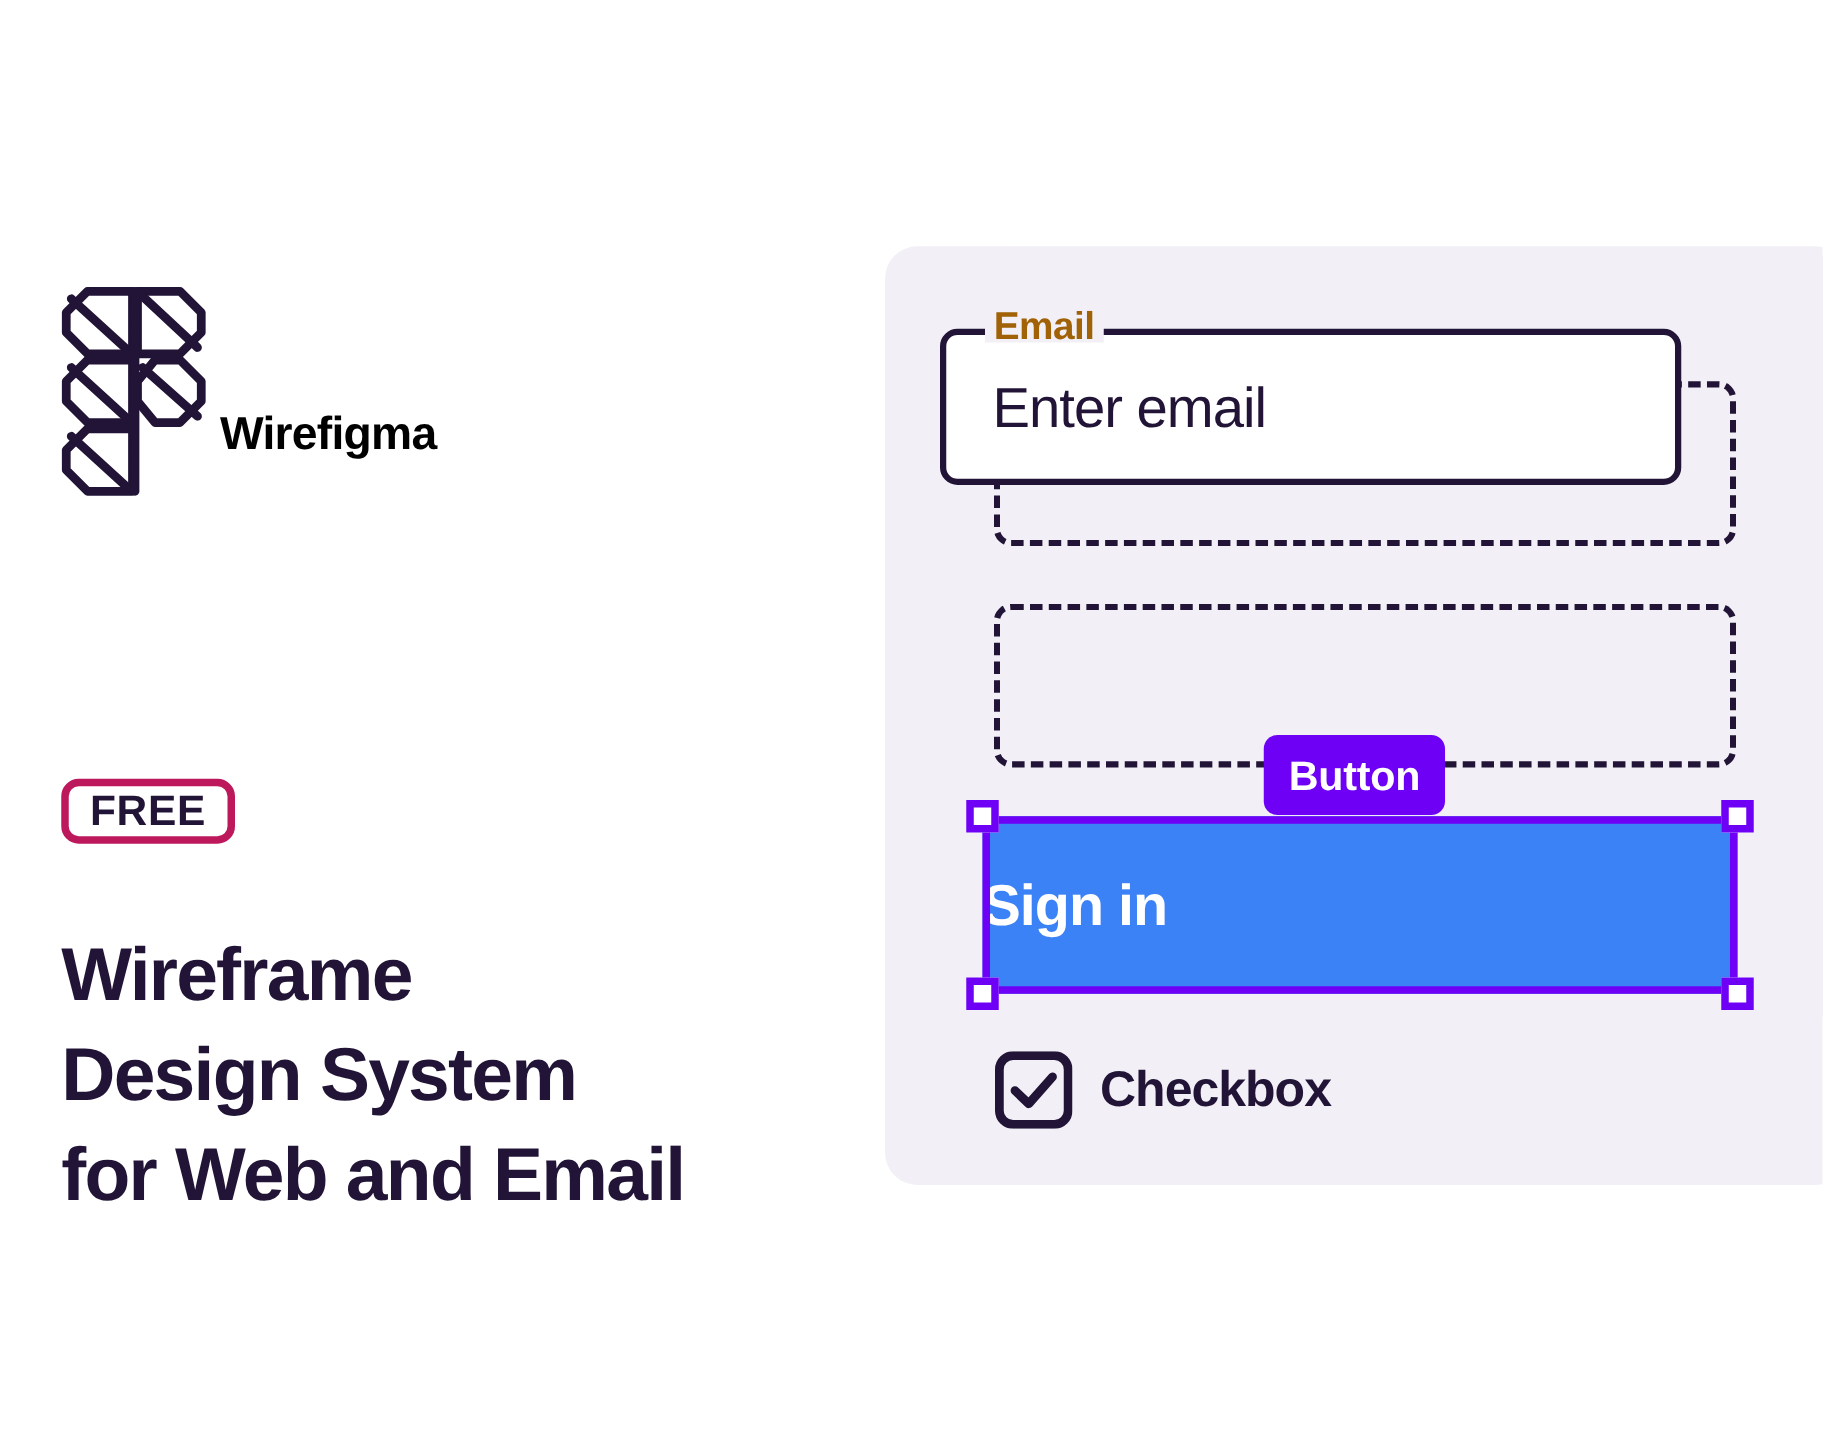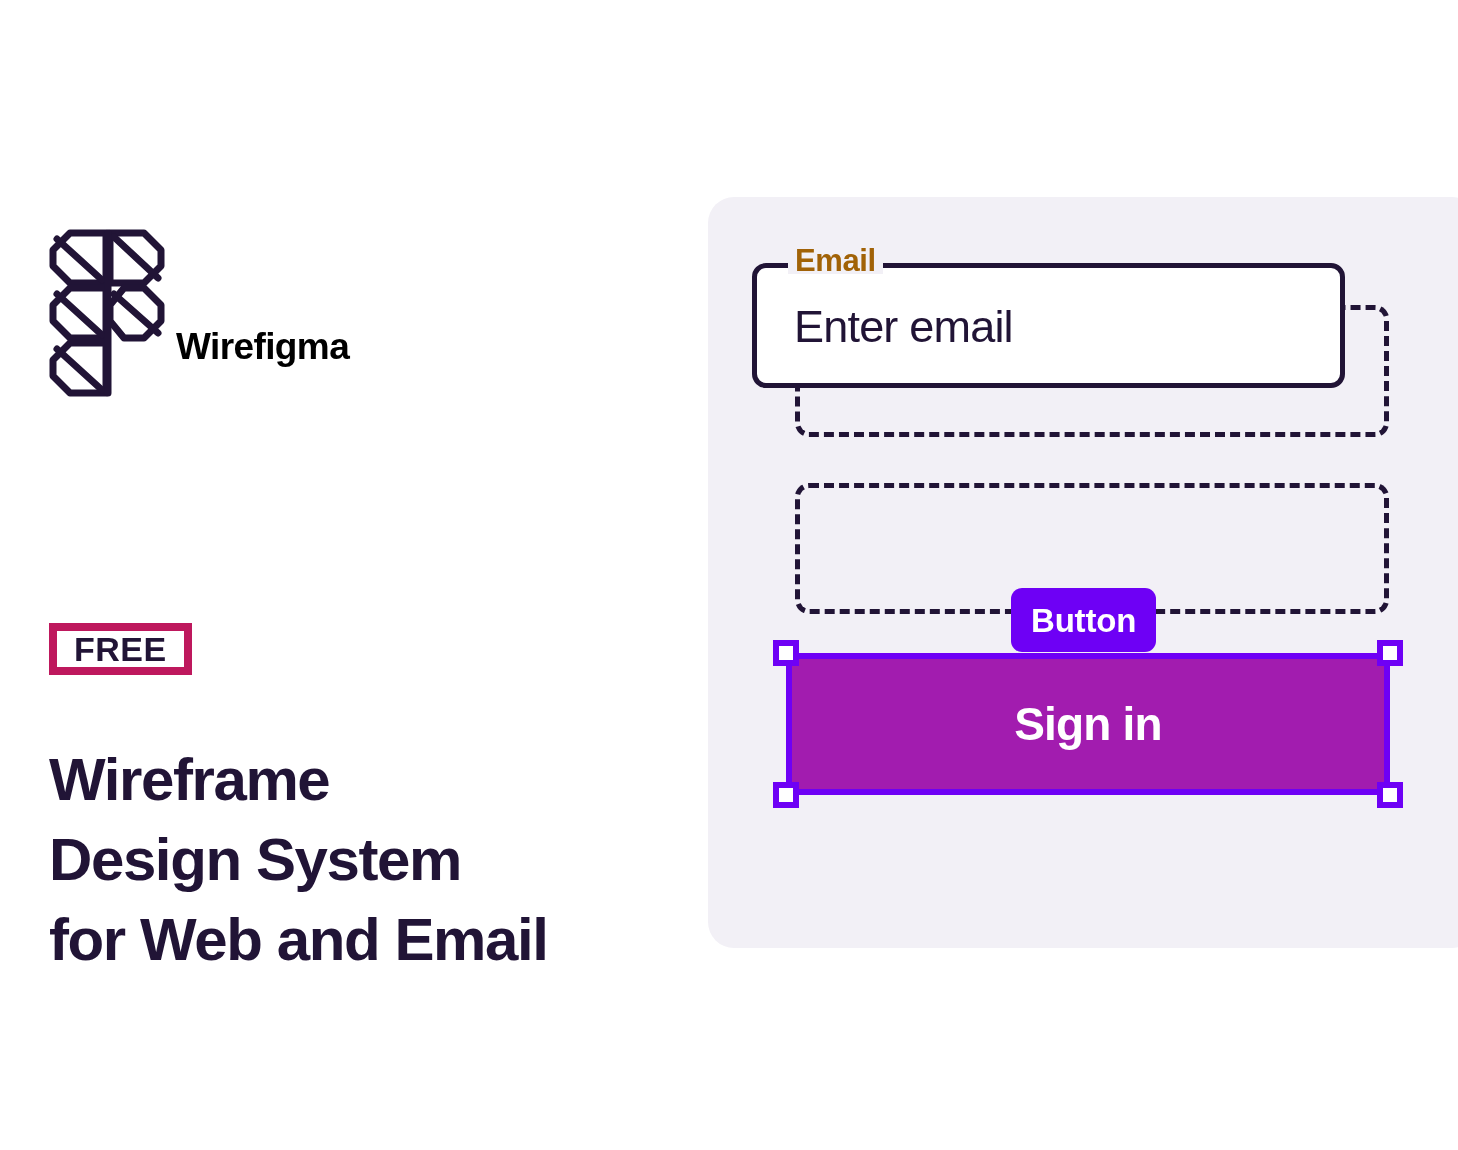--- a/index.html
+++ b/index.html
@@ -54,22 +54,22 @@
   .free-badge {
     position: absolute;
     left: 49px;
     top: 623px;
     display: inline-flex;
     align-items: center;
     justify-content: center;
     box-sizing: border-box;
     height: 52px;
     padding: 0 17px;
-    border: 8px solid #be185d;
-    border-radius: 0;
+    border: 6px solid #be185d;
+    border-radius: 14px;
     font-size: 34px;
     font-weight: 800;
     letter-spacing: 0.5px;
     color: #211436;
     line-height: 1;
   }
 
   .headline {
     position: absolute;
     left: 49px;
@@ -193,24 +193,23 @@
   }
   .sel-outline {
     position: absolute;
     inset: 0;
     box-sizing: border-box;
     border: 6px solid #6e00f5;
   }
   .sign-btn {
     position: absolute;
     inset: 0;
-    background: #a21caf;
+    background: #3b82f6;
     display: flex;
     align-items: center;
-    justify-content: center;
   }
   .sign-btn-label {
     font-size: 46px;
     font-weight: 800;
     letter-spacing: -0.8px;
     color: #ffffff;
     line-height: 1;
     white-space: nowrap;
   }
   .handle {
@@ -310,13 +309,22 @@
     <div class="sign-btn">
       <span class="sign-btn-label">Sign in</span>
     </div>
     <div class="sel-outline"></div>
     <div class="handle tl"></div>
     <div class="handle tr"></div>
     <div class="handle bl"></div>
     <div class="handle br"></div>
   </div>
 
+  <div class="checkbox-row">
+    <span class="checkbox-box">
+      <svg viewBox="0 0 62 62" width="62" height="62" aria-hidden="true">
+        <rect x="3.5" y="3.5" width="55" height="55" rx="11" fill="none" stroke="#211436" stroke-width="7"></rect>
+        <path d="M16 31.5 L27 42 L46 20.5" fill="none" stroke="#211436" stroke-width="7" stroke-linecap="round" stroke-linejoin="round"></path>
+      </svg>
+    </span>
+    <span class="checkbox-label">Checkbox</span>
+  </div>
 </div>
 
 </body></html>

